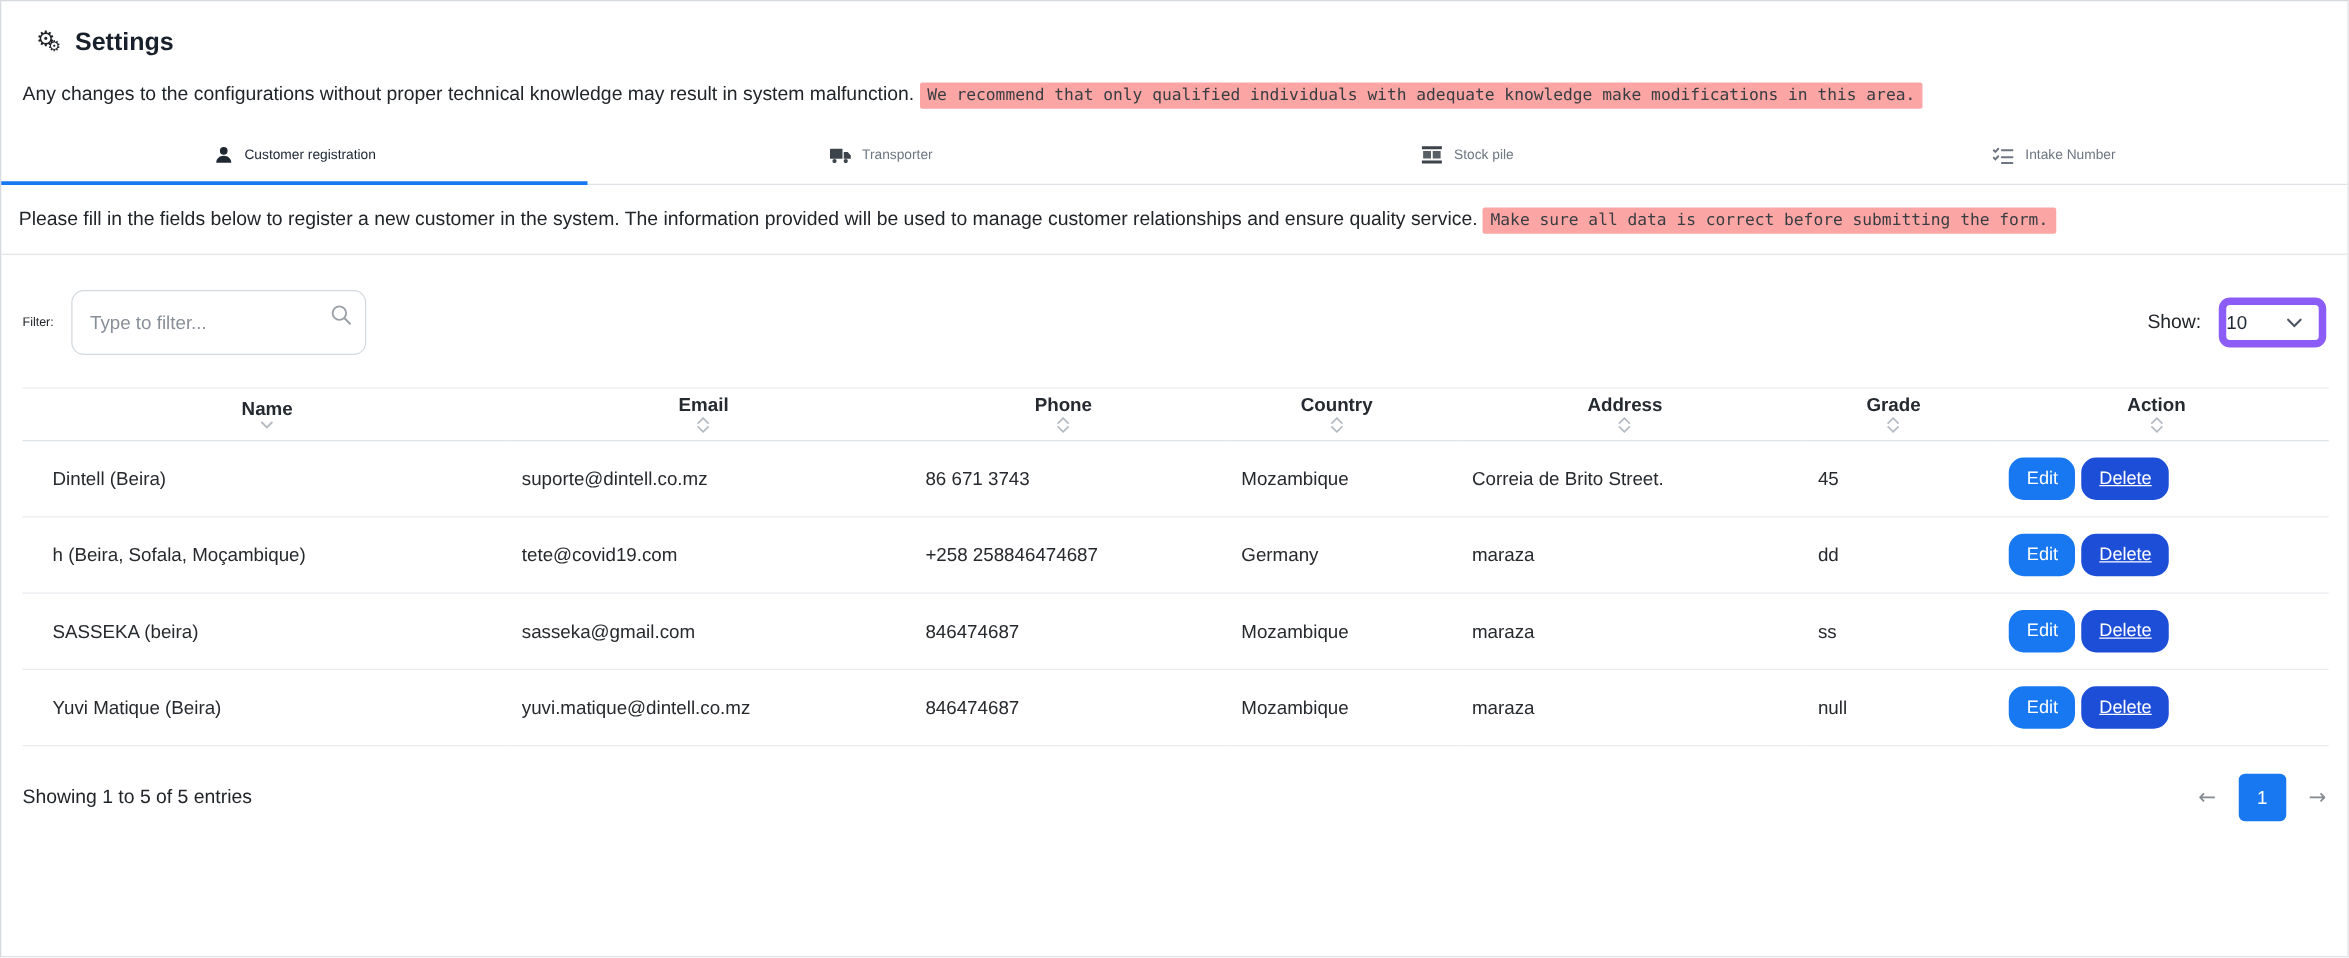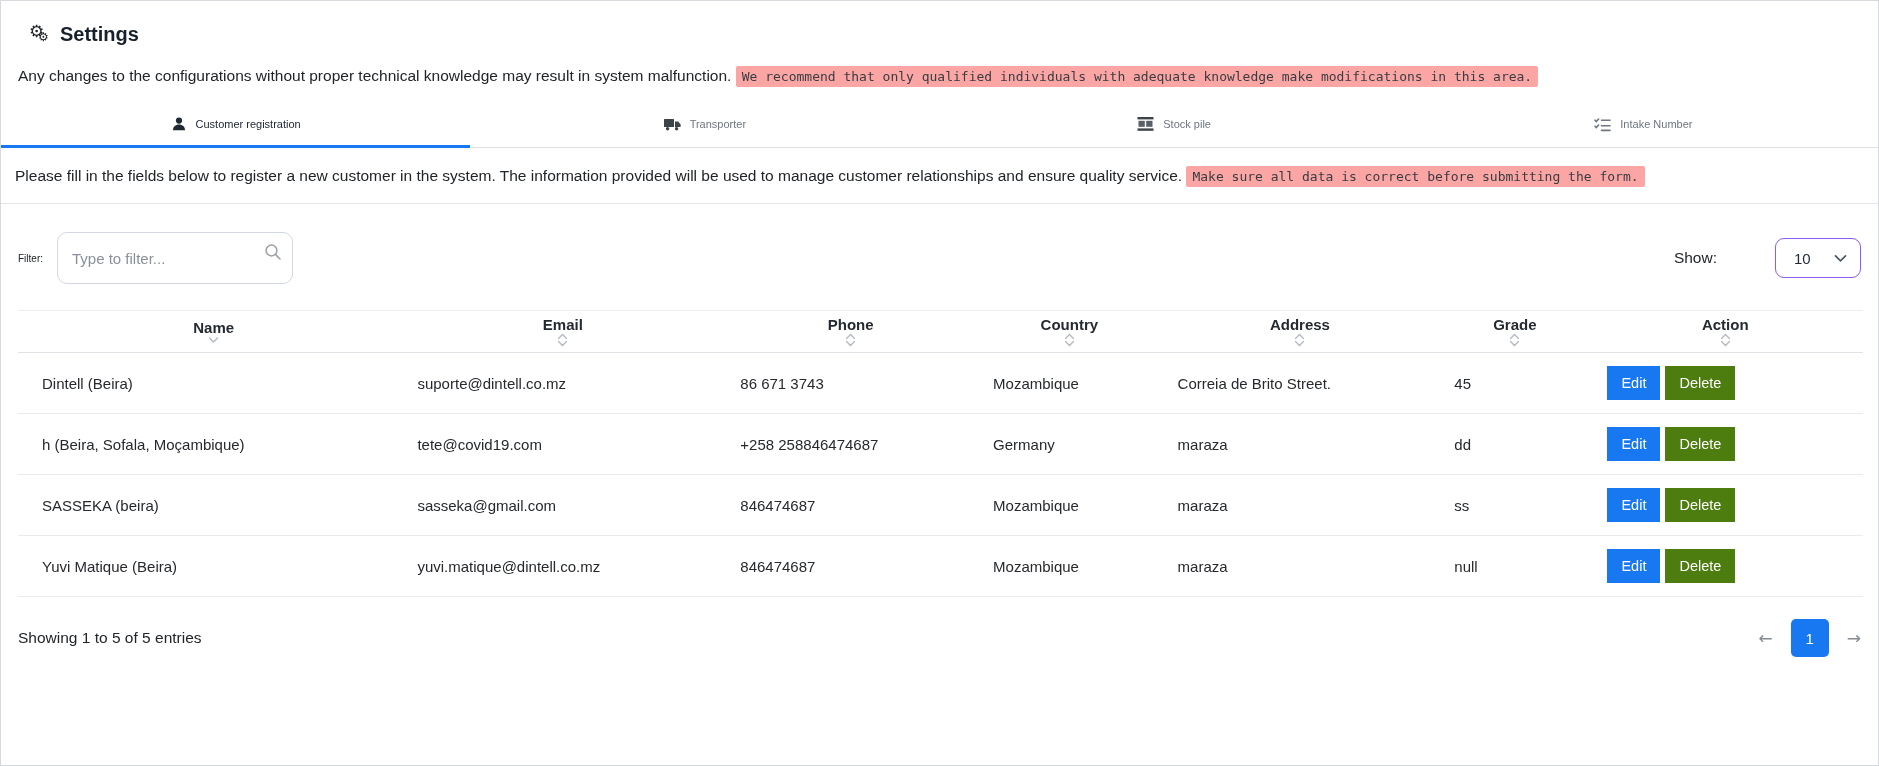--- a/index.html
+++ b/index.html
@@ -35,41 +35,41 @@
   
   .filter-row { margin: 28px 17px 0 17px; display: flex; align-items: center; }
   .filter-label { font-size: 10px; margin-right: 14px; text-align: center; }
   .filter-box { position: relative; width: 236px; }
   .filter-box input { width: 236px; height: 52px; border: 1px solid #d3d9df; border-radius: 10px;
       padding: 0 36px 0 14px; font-size: 15px; font-family: "Liberation Sans", sans-serif; color: #212529; outline: none; }
   .filter-box input::placeholder { color: #8a9099; }
   .search-ic { position: absolute; right: 11px; top: 11px; color: #9aa0a6; }
   .show-wrap { margin-left: auto; display: flex; align-items: center; gap: 14px; }
   .show-label { font-size: 15.5px; }
-  .show-select { width: 86px; height: 40px; border: 1px solid #8b5cf6; border-radius: 9px;
-      display: flex; align-items: center; justify-content: space-between; padding: 0 13px 0 18px;
-      font-size: 15px; color: #1f2937; cursor: pointer; margin-left: 44px; }
+  .show-select { width: 86px; height: 40px; border: 6px solid #8b5cf6; border-radius: 9px;
+      display: flex; align-items: center; justify-content: space-between; padding: 0 13px 0 0;
+      font-size: 15px; color: #1f2937; cursor: pointer; }
   .show-select .chev { color: #4b5563; display: inline-flex; }
 
   
   table.data { width: 1845px; margin: 26px 17px 0 17px; border-collapse: collapse; table-layout: fixed; }
   th, td { text-align: left; vertical-align: middle; padding-left: 12px; font-weight: normal; }
   th:first-child, td:first-child { padding-left: 24px; }
   thead th { border-top: 1px solid #ebeef0; border-bottom: 1px solid #dfe3e7; height: 42px;
       font-weight: 600; font-size: 15px; color: #242a30; cursor: pointer; }
   .th-inner { display: flex; align-items: center; justify-content: space-between; padding-right: 20px; flex-direction: column; }
   .sort-ic { color: #b3bac1; display: inline-flex; flex-direction: column; line-height: 0; }
   tbody td { height: 61px; border-bottom: 1px solid #e9ecef; font-size: 15px; color: #26292d; }
   .col-name { width: 21%; } .col-email { width: 17.5%; } .col-phone { width: 13.7%; }
   .col-country { width: 10%; } .col-address { width: 15%; } .col-grade { width: 8.3%; }
   .col-action { width: 14.5%; }
-  .btn { display: inline-block; border: none; border-radius: 0; color: #fff; font-size: 14.5px;
+  .btn { display: inline-block; border: none; border-radius: 12px; color: #fff; font-size: 14.5px;
       font-family: "Liberation Sans", sans-serif; padding: 9px 14px; cursor: pointer; }
   .btn-edit { background: #1778f2; margin-right: 5px; }
-  .btn-delete { background: #4d7c0f; }
+  .btn-delete { background: #1d4ed8; text-decoration: underline; }
 
   
   .footer { margin: 22px 17px 0 17px; display: flex; align-items: center; justify-content: space-between; }
   .summary { font-size: 15.5px; }
   .pager { display: flex; align-items: center; gap: 18px; }
   .pg-arrow { color: #848b92; font-size: 17px; cursor: pointer; background: none; border: none; font-family: "DejaVu Sans", sans-serif; }
   .pg-page { width: 38px; height: 38px; background: #1778f2; color: #fff; border: none; border-radius: 5px;
       font-size: 15px; cursor: pointer; }
 </style>
 </head>

